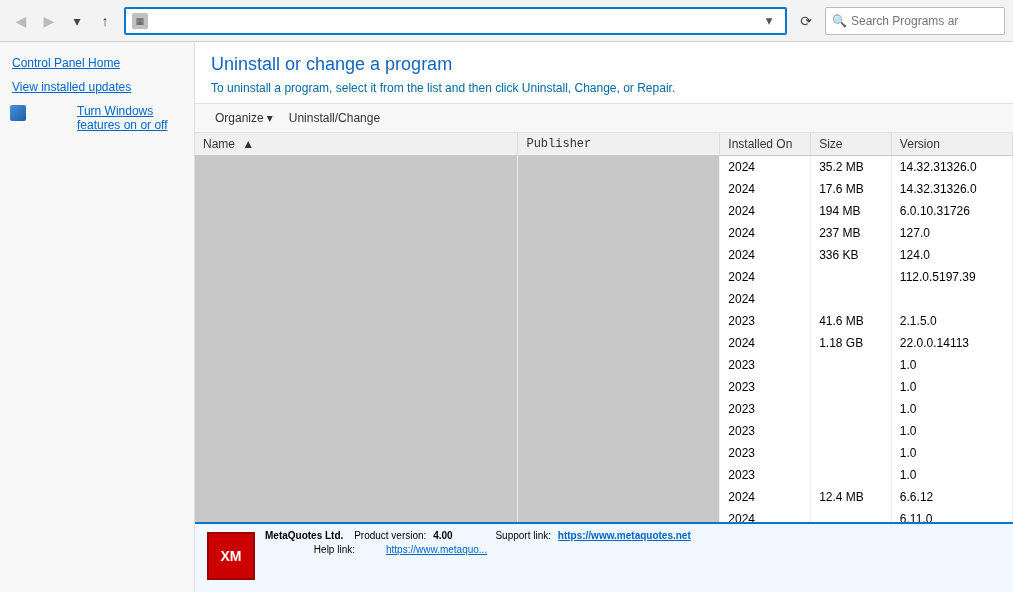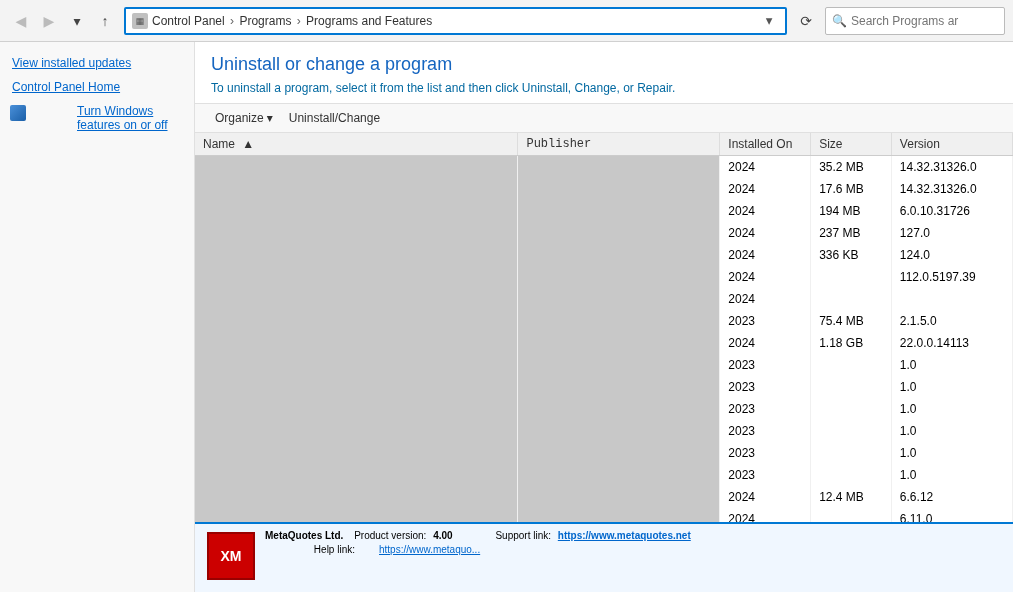--- a/index.html
+++ b/index.html
@@ -272,21 +272,21 @@
     .program-details {
       flex: 1;
       font-size: 10px;
     }
     .program-name-large {
       font-weight: bold;
       margin-bottom: 3px;
     }
     .detail-row {
       display: flex;
-      gap: 20px;
+      gap: 27px;
       margin-bottom: 2px;
     }
     .detail-link {
       color: #0066cc;
       text-decoration: underline;
       cursor: pointer;
     }
   </style>
 </head>
 <body>
@@ -294,43 +294,36 @@
 <div class="title-bar">
   <div class="nav-buttons">
     <button class="nav-btn disabled">◀</button>
     <button class="nav-btn disabled">▶</button>
     <button class="nav-btn">▾</button>
     <button class="nav-btn">↑</button>
   </div>
 
   <div class="address-bar">
     <div class="address-icon">▦</div>
-    <span class="breadcrumb-text">
-      <span>Control Panel</span>
-      <span class="breadcrumb-sep"> › </span>
-      <span>Programs</span>
-      <span class="breadcrumb-sep"> › </span>
-      <span>Programs and Features</span>
-    </span>
     <button class="address-dropdown">▾</button>
   </div>
 
   <button class="refresh-btn">⟳</button>
 
   <div class="search-bar">
     <span class="search-icon-wrap">🔍</span>
     <input type="text" placeholder="Search Programs ar" style="">
   </div>
 </div>
 
 <div class="main-layout">
 
   <div class="sidebar">
+    <a class="sidebar-link">Control Panel Home</a>
     <a class="sidebar-link">View installed updates</a>
-    <a class="sidebar-link">Control Panel Home</a>
     <div class="sidebar-link-wrap">
       <div class="sidebar-icon" style="background:linear-gradient(135deg,#4a90d9,#1a5fa8);border-radius:2px;"></div>
       <a class="sidebar-link" style="padding:0; margin:0;">Turn Windows features on or off</a>
     </div>
   </div>
 
   <div class="content">
     <div class="content-header">
       <div class="page-title">Uninstall or change a program</div>
       <div class="page-desc">To uninstall a program, select it from the list and then click Uninstall, Change, or Repair.</div>
@@ -407,21 +400,21 @@
               <td style="background: rgb(200, 200, 200); min-width: 300px;"></td>
               <td style="background: rgb(200, 200, 200);"></td>
               <td>2024</td>
               <td></td>
               <td></td>
             </tr>
             <tr>
               <td style="background: rgb(200, 200, 200); min-width: 300px;"></td>
               <td style="background: rgb(200, 200, 200);"></td>
               <td>2023</td>
-              <td>75.4 MB</td>
+              <td>41.6 MB</td>
               <td>2.1.5.0</td>
             </tr>
             <tr>
               <td style="background: rgb(200, 200, 200); min-width: 300px;"></td>
               <td style="background: rgb(200, 200, 200);"></td>
               <td>2024</td>
               <td>1.18 GB</td>
               <td>22.0.0.14113</td>
             </tr>
             <tr>

